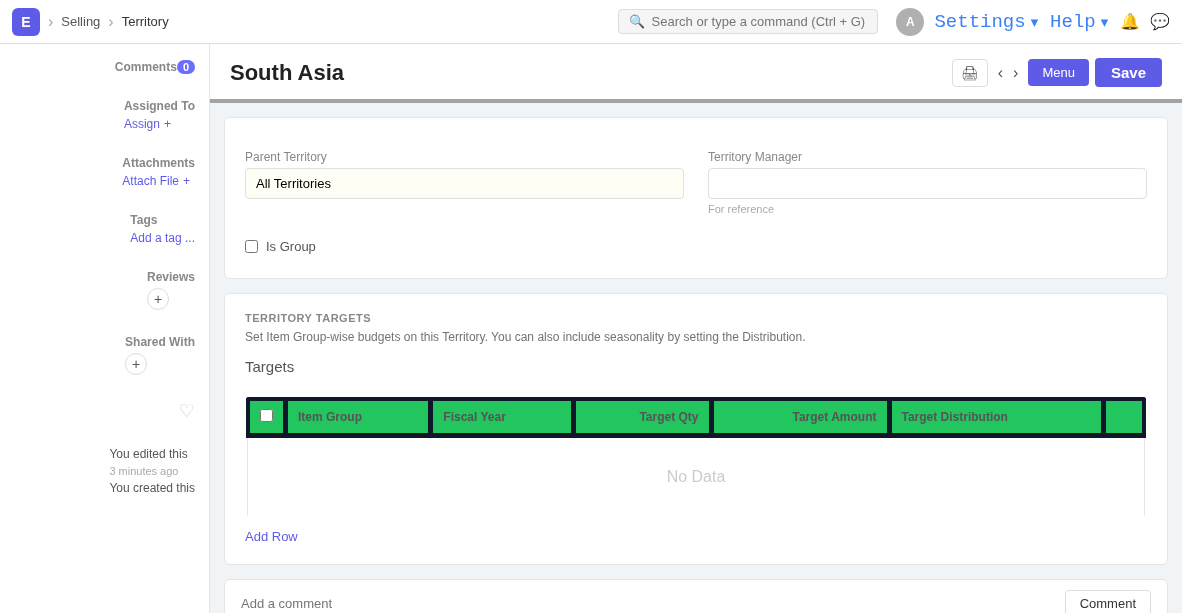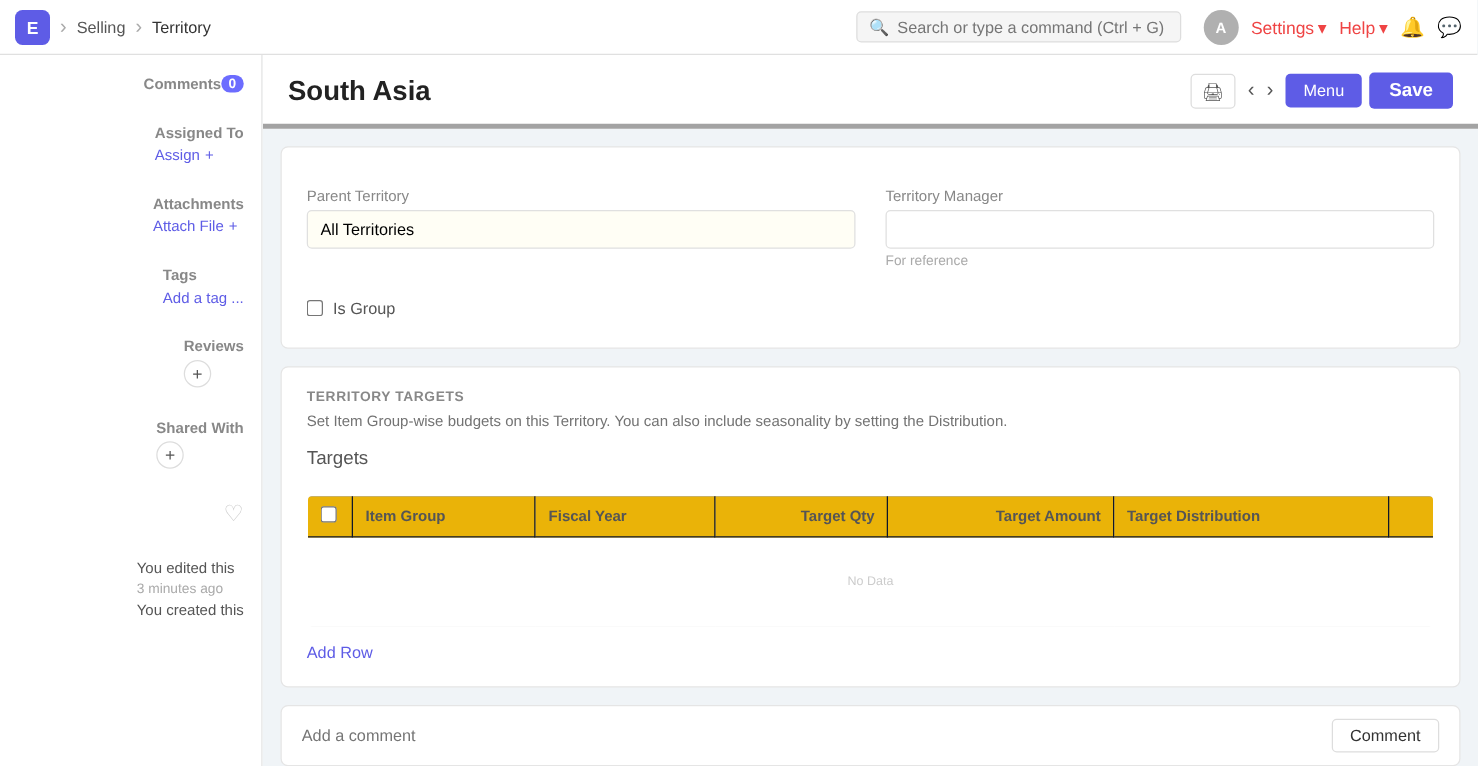--- a/index.html
+++ b/index.html
@@ -18,21 +18,21 @@
     .topnav-sep { color: #aaa; font-size: 16px; }
     .topnav-crumb { color: #555; font-size: 13px; }
     .topnav-crumb-active { color: #333; font-size: 13px; font-weight: 500; }
     .topnav-search {
       margin-left: auto; display: flex; align-items: center; background: #f5f5f5;
       border: 1px solid #ddd; border-radius: 4px; padding: 4px 10px; width: 260px; gap: 6px;
     }
     .topnav-search input { border: none; background: transparent; outline: none; font-size: 13px; color: #888; width: 100%; }
     .topnav-right { display: flex; align-items: center; gap: 10px; margin-left: 10px; }
     .topnav-avatar { width: 28px; height: 28px; background: #b0b0b0; border-radius: 50%; display: flex; align-items: center; justify-content: center; color: #fff; font-size: 12px; font-weight: bold; }
-    .topnav-btn { background: none; border: none; cursor: pointer; color: #ef4444; font-size: 14px; display: flex; align-items: center; gap: 3px; }
+    .topnav-btn { background: none; border: none; cursor: pointer; color: #3b82f6; font-size: 19px; display: flex; align-items: center; gap: 3px; font-family: Liberation Mono, monospace; }
     .topnav-icon-btn { background: none; border: none; cursor: pointer; color: #777; font-size: 16px; }
 
     
     .page { display: flex; height: calc(613px - 44px); overflow: hidden; }
 
     
     .sidebar { width: 210px; background: #fff; border-right: 1px solid #e5e5e5; padding: 16px 14px; display: flex; flex-direction: column; gap: 10px; overflow-y: auto; flex-shrink: 0; align-items: flex-end; }
     .sidebar-section-title { font-size: 12px; color: #888; font-weight: 600; display: flex; justify-content: space-between; align-items: center; }
     .sidebar-section-title span.count { background: #6c6cff; color: #fff; border-radius: 10px; padding: 1px 6px; font-size: 11px; }
     .sidebar-link { color: #5e5ce6; font-size: 12px; cursor: pointer; display: flex; align-items: center; gap: 4px; }
@@ -65,24 +65,24 @@
     .checkbox-row label { font-size: 13px; color: #555; }
 
     
     .targets-card { background: #fff; margin: 0 14px 14px; border-radius: 6px; border: 1px solid #e5e5e5; padding: 18px 20px 20px; }
     .targets-heading { font-size: 11px; font-weight: 700; color: #888; letter-spacing: 0.5px; text-transform: uppercase; margin-bottom: 6px; }
     .targets-desc { font-size: 12px; color: #737373; margin-bottom: 14px; }
     .targets-label { font-size: 15px; color: #555; font-weight: 500; margin-bottom: 21px; }
 
     
     .tbl { width: 100%; border-collapse: collapse; border: 1px solid #e5e5e5; border-radius: 4px; overflow: hidden; }
-    .tbl th { background: #eab308; border: 1px solid #0f172a; padding: 8px 10px; font-size: 12px; font-weight: 600; color: #555; text-align: left; }
+    .tbl th { background: #22c55e; border: 5px solid #0f172a; padding: 8px 10px; font-size: 12px; font-weight: 600; color: #555; text-align: left; }
     .tbl th.right { text-align: right; }
     .tbl td { border: 1px solid #e5e5e5; padding: 8px 10px; font-size: 13px; color: #999; text-align: center; }
-    .tbl .no-data { font-size: 10px; color: #ccc; padding: 30px; }
+    .tbl .no-data { font-size: 16px; color: #ccc; padding: 30px; }
     .tbl-checkbox-col { width: 36px; }
 
     .add-row-btn { background: none; border: none; color: #5e5ce6; font-size: 13px; cursor: pointer; margin-top: 12px; font-weight: 500; }
 
     
     .comment-bar { background: #fff; margin: 0 14px 14px; border-radius: 6px; border: 1px solid #e5e5e5; display: flex; align-items: center; padding: 10px 16px; }
     .comment-input { flex: 1; border: none; outline: none; font-size: 13px; color: #999; background: transparent; }
     .comment-btn { background: none; border: 1px solid #ddd; border-radius: 4px; padding: 5px 14px; font-size: 13px; cursor: pointer; color: #333; font-weight: 500; }
 
     .nav-arrows { display: flex; gap: 2px; }

